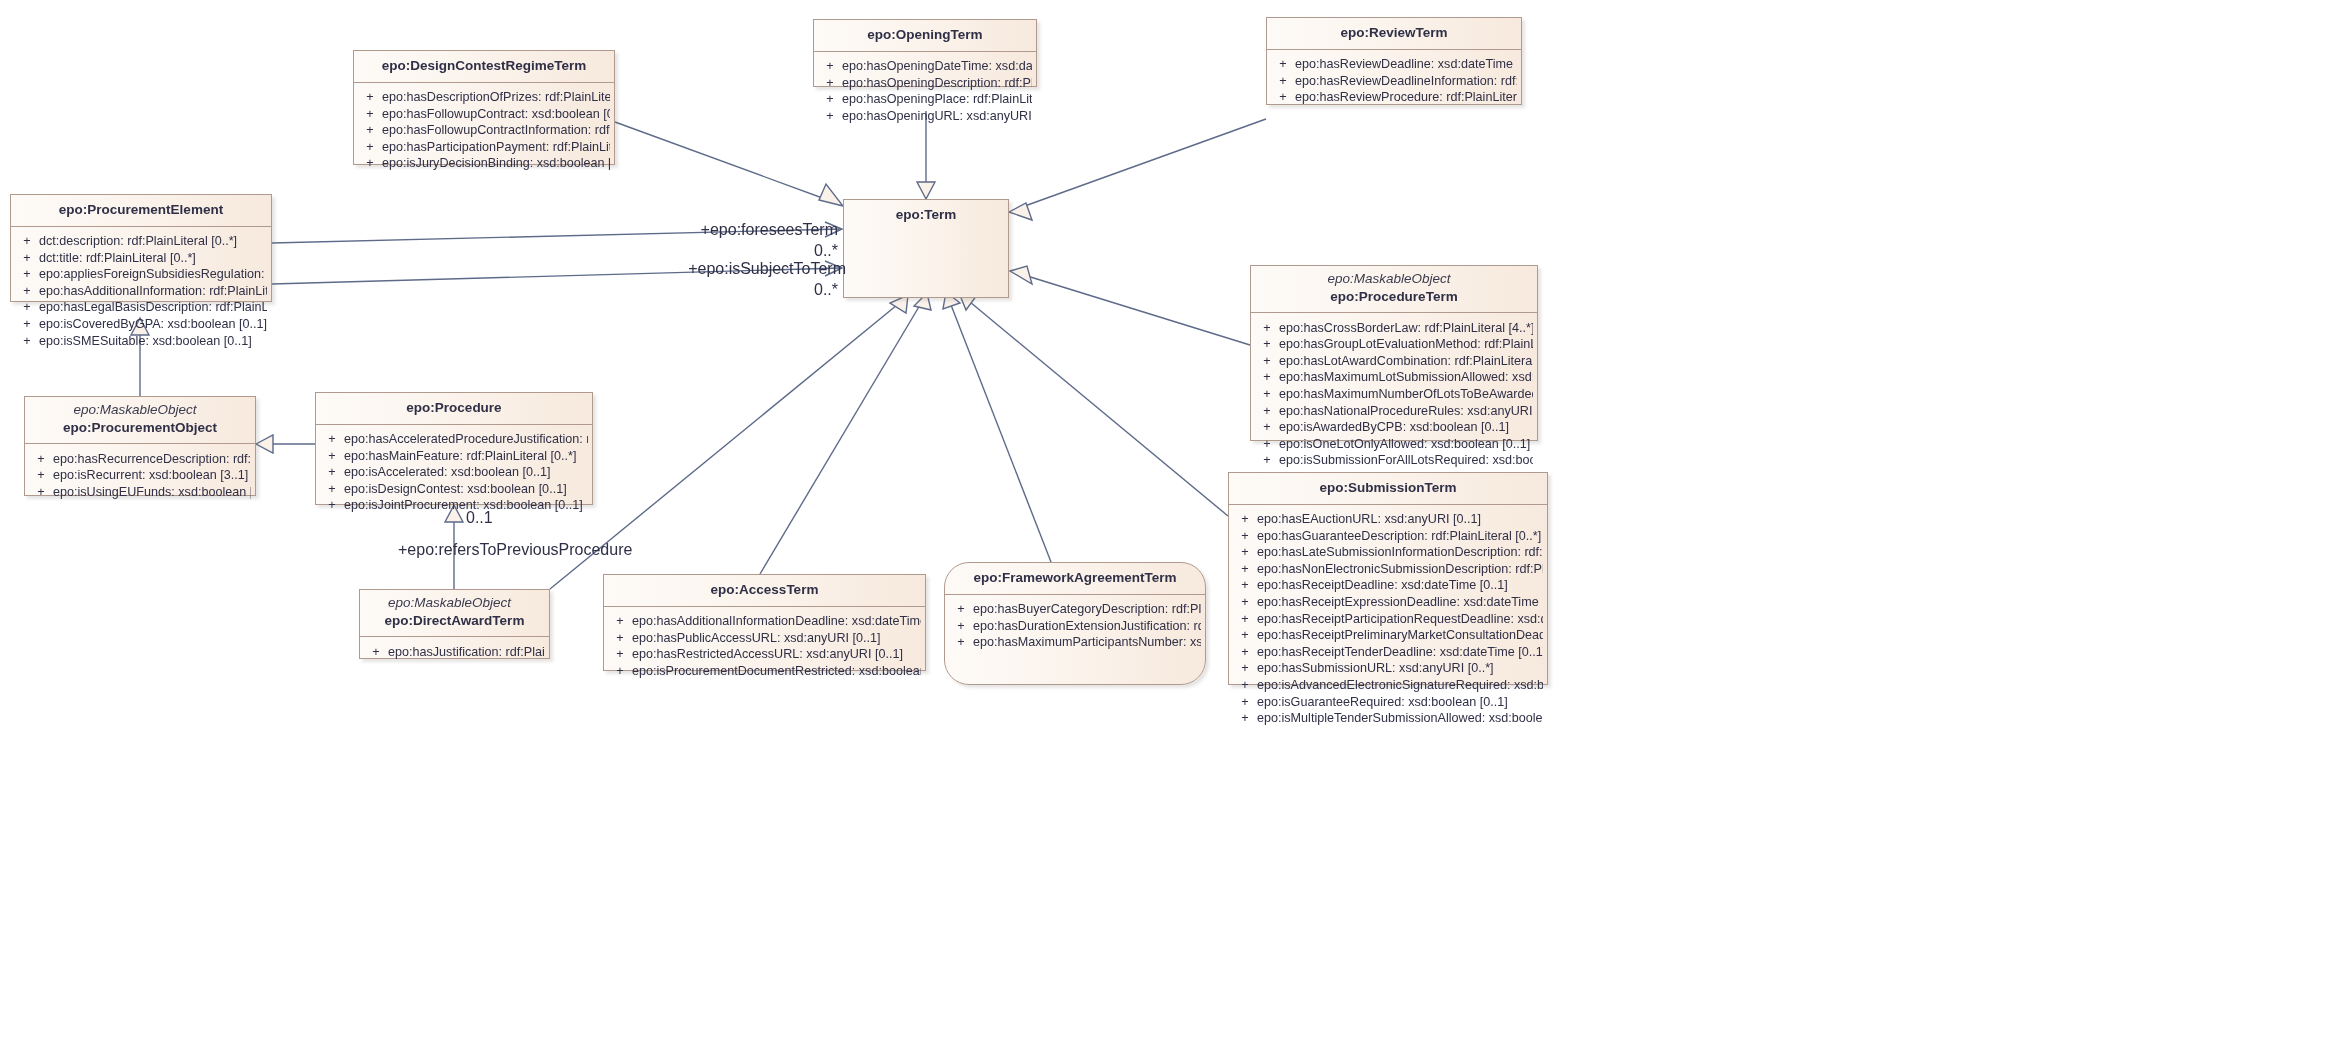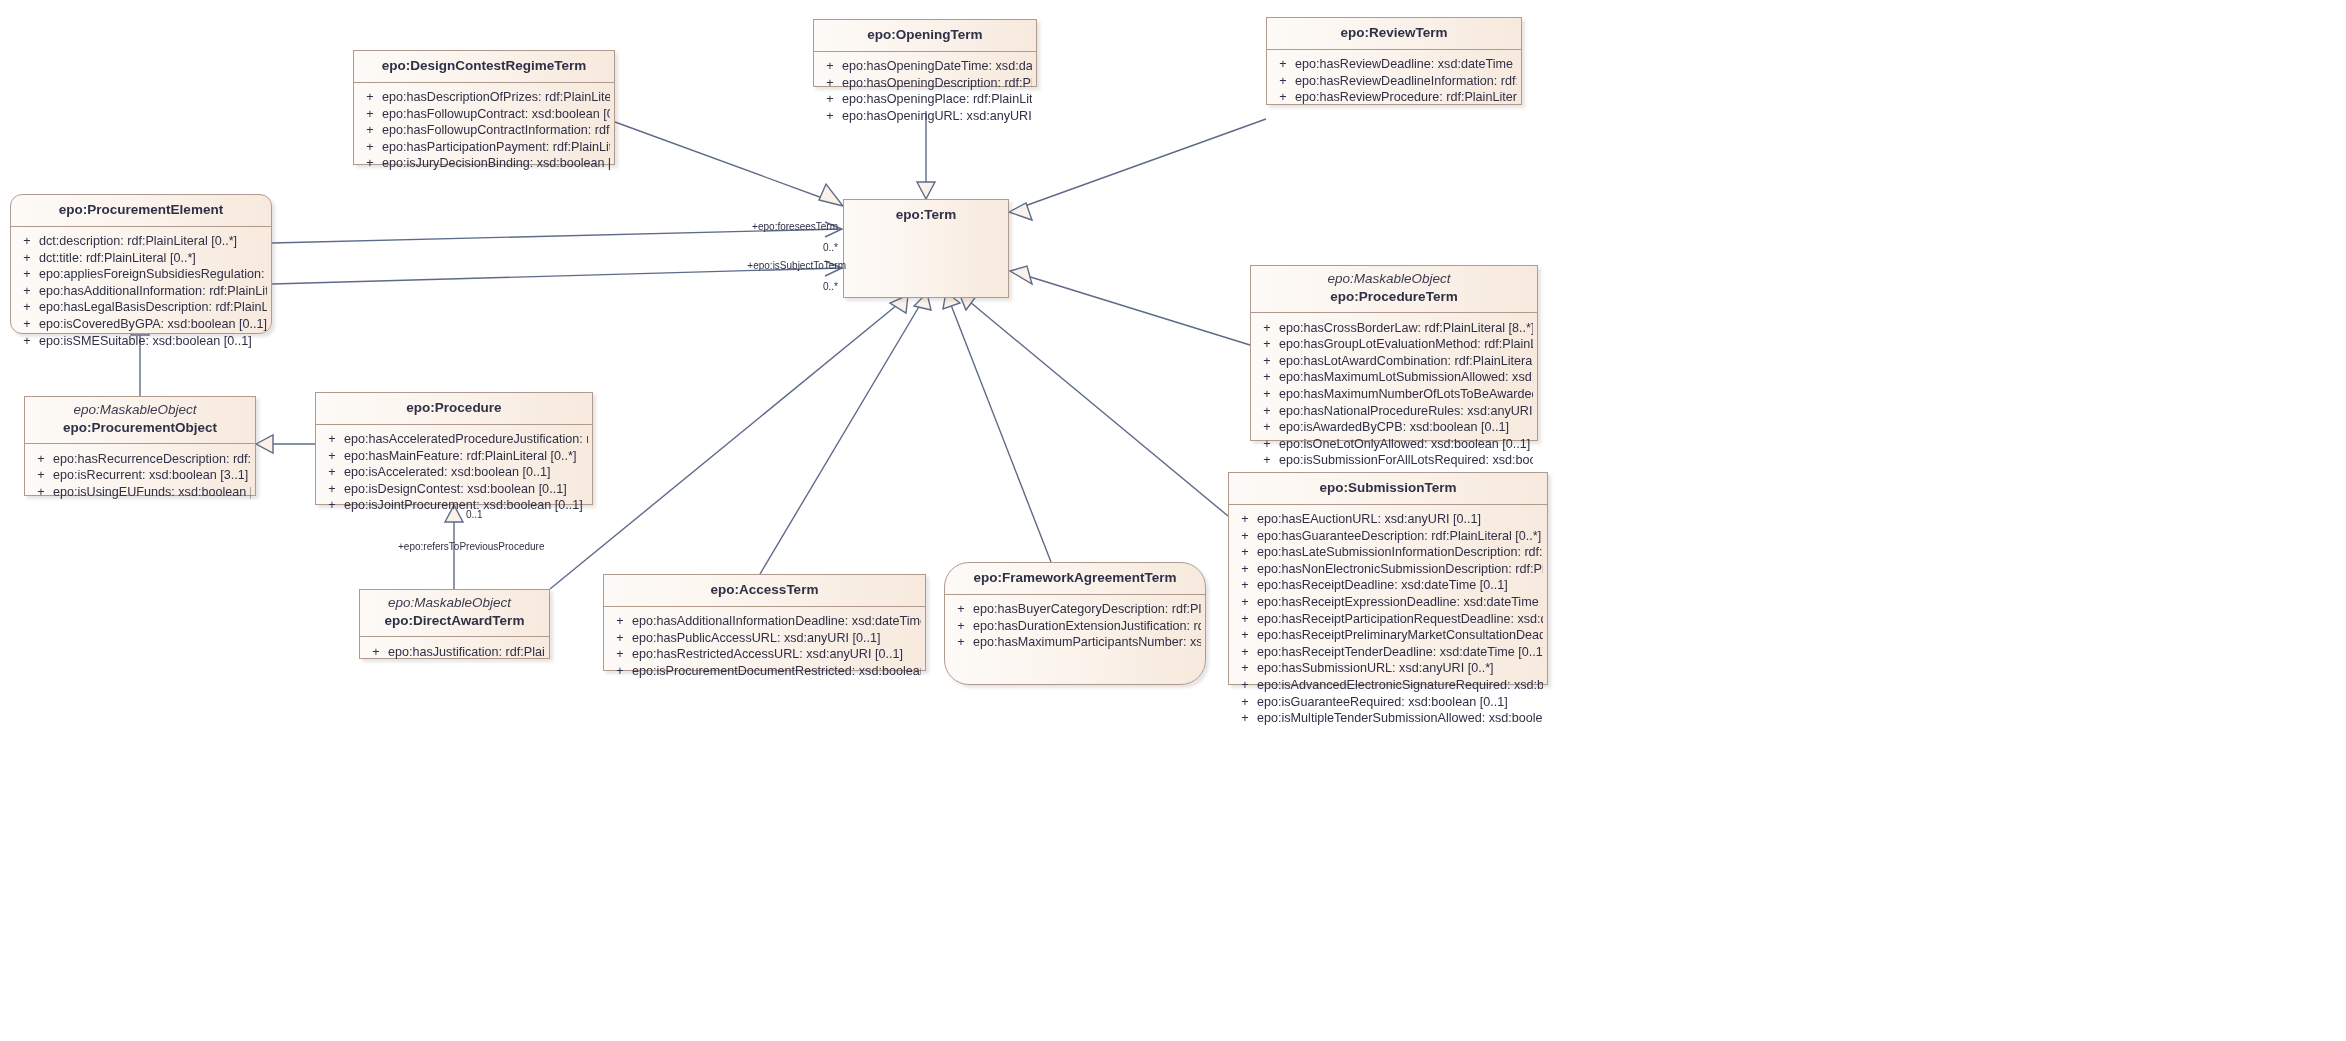--- a/index.html
+++ b/index.html
@@ -70,21 +70,21 @@
     color:#2f2f46;
   }
   .uml-attr-text{
     flex:0 1 auto;
     overflow:hidden;
     text-overflow:clip;
   }
   
   .edge-label{
     position:absolute;
-    font-size:10px;
+    font-size:16px;
     color:#2f2f46;
     white-space:nowrap;
     z-index:8;
   }
   .edge-label.right{transform:translateX(-100%);}
   #edges{
     position:absolute;
     left:0;top:0;
     width:2346px;height:1041px;
     z-index:1;
@@ -220,21 +220,21 @@
           <div class="uml-attr">
             <span class="uml-vis">+</span>
             <span class="uml-attr-text">epo:hasReviewDeadlineInformation: rdf:PlainLiteral [0..*]</span>
           </div>
           <div class="uml-attr">
             <span class="uml-vis">+</span>
             <span class="uml-attr-text">epo:hasReviewProcedure: rdf:PlainLiteral [0..*]</span>
           </div>
         </div>
       </div>
-      <div class="uml-class" style="left: 10px; top: 194px; width: 262px; height: 140px; border-radius: 12px;">
+      <div class="uml-class" style="left: 10px; top: 194px; width: 262px; height: 108px;">
         <div>
           <span class="uml-title">epo:ProcurementElement</span>
         </div>
         <div class="uml-sep"></div>
         <div class="uml-attrs">
           <div class="uml-attr">
             <span class="uml-vis">+</span>
             <span class="uml-attr-text">dct:description: rdf:PlainLiteral [0..*]</span>
           </div>
           <div class="uml-attr">
@@ -270,21 +270,21 @@
       </div>
       <div class="uml-class" style="left: 1250px; top: 265px; width: 288px; height: 176px;">
         <div>
           <span class="uml-stereo">epo:MaskableObject</span>
           <span class="uml-title with-stereo">epo:ProcedureTerm</span>
         </div>
         <div class="uml-sep"></div>
         <div class="uml-attrs">
           <div class="uml-attr">
             <span class="uml-vis">+</span>
-            <span class="uml-attr-text">epo:hasCrossBorderLaw: rdf:PlainLiteral [8..*]</span>
+            <span class="uml-attr-text">epo:hasCrossBorderLaw: rdf:PlainLiteral [4..*]</span>
           </div>
           <div class="uml-attr">
             <span class="uml-vis">+</span>
             <span class="uml-attr-text">epo:hasGroupLotEvaluationMethod: rdf:PlainLiteral [0..*]</span>
           </div>
           <div class="uml-attr">
             <span class="uml-vis">+</span>
             <span class="uml-attr-text">epo:hasLotAwardCombination: rdf:PlainLiteral [0..1]</span>
           </div>
           <div class="uml-attr">

